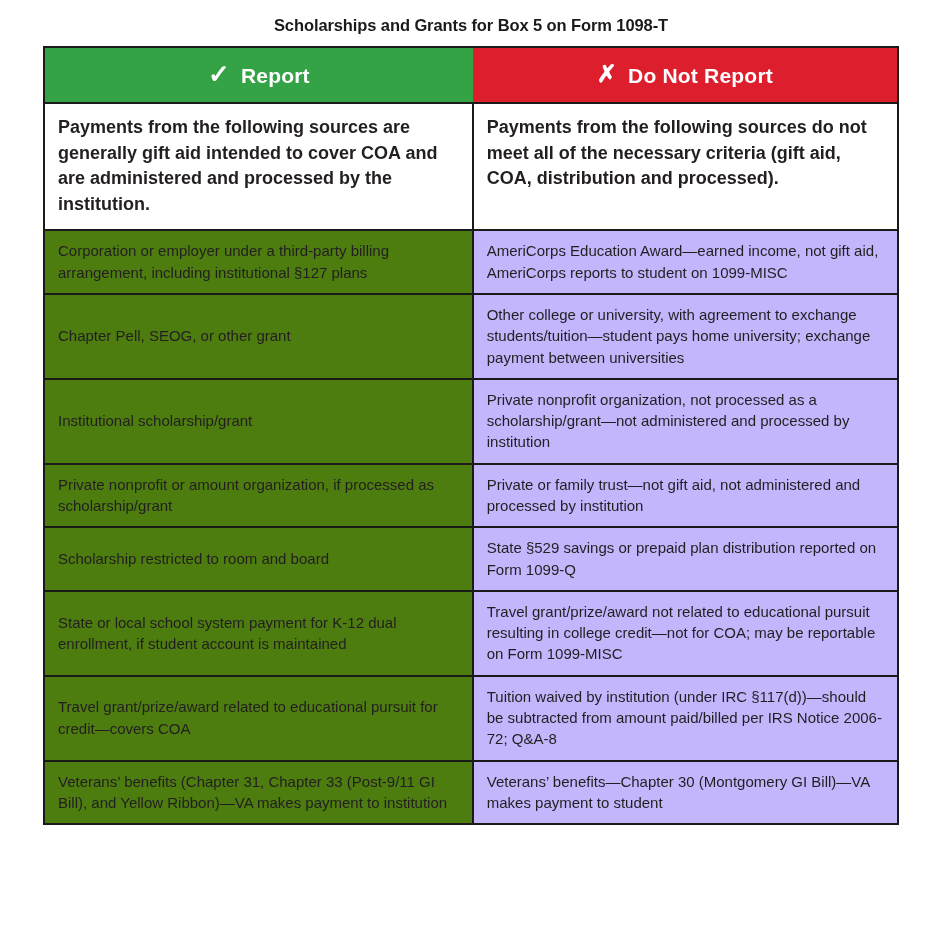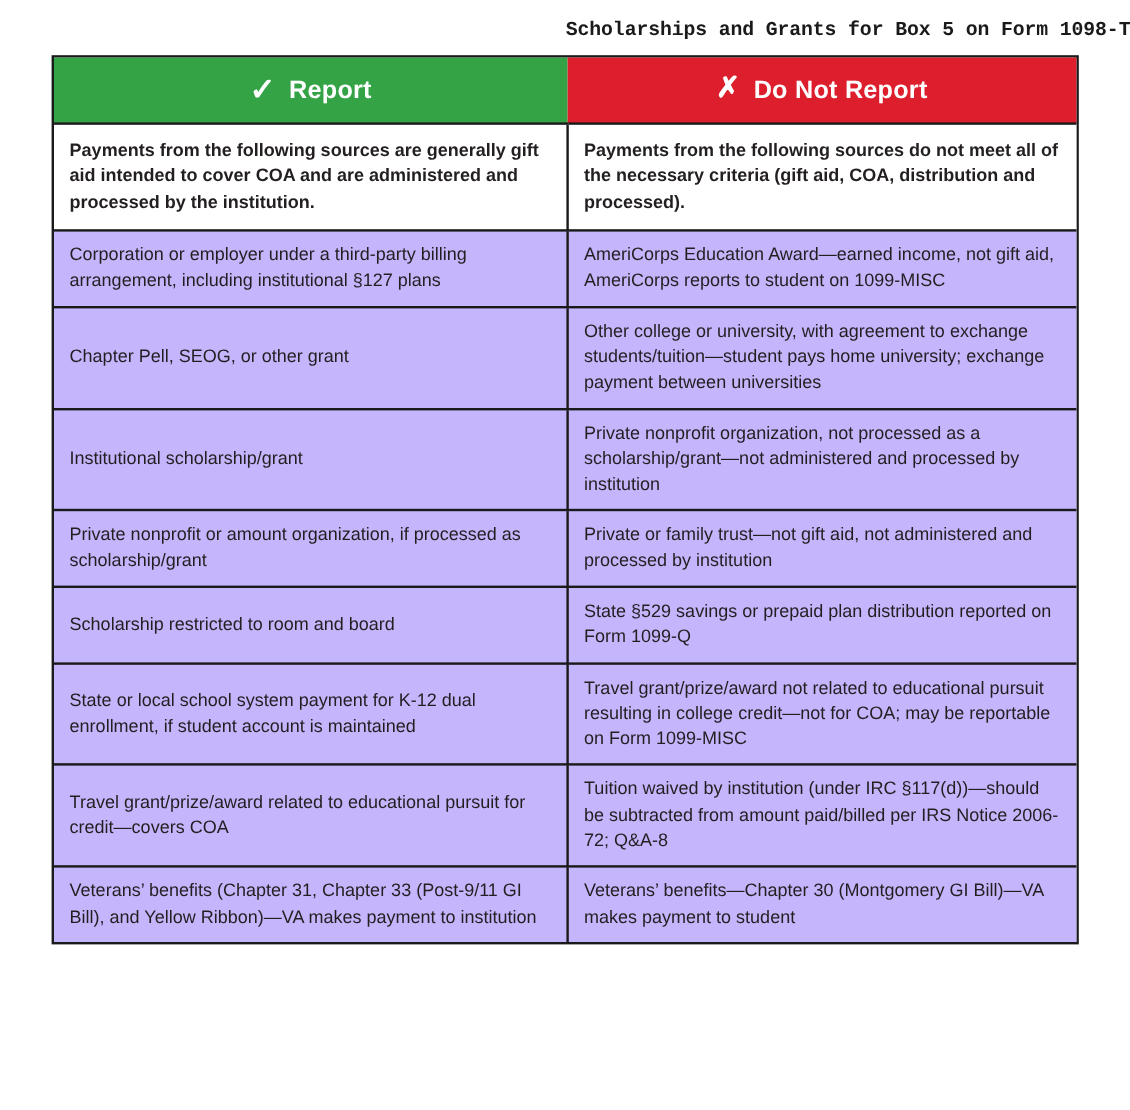--- a/index.html
+++ b/index.html
@@ -17,29 +17,28 @@
 
   .page {
     position: relative;
     width: 942px;
     height: 925px;
     background: #ffffff;
     box-sizing: border-box;
   }
 
   .title {
-    text-align: right;
+    text-align: center;
     font-size: 16.5px;
     font-weight: bold;
     letter-spacing: -0.1px;
     color: #1a1a1a;
     padding-top: 16px;
     padding-bottom: 12px;
     line-height: 1.1;
-    font-family: Liberation Mono, monospace;
   }
 
   .table-wrap {
     margin: 0 43px 0 43px;
     border: 2px solid #1a1a1a;
     box-sizing: border-box;
   }
 
   table.grid {
     width: 100%;
@@ -79,42 +78,42 @@
     line-height: 1;
     color: #ffffff;
   }
   .mark-check { transform: translateY(-1px); }
   .mark-x { transform: translateY(-1px); font-size: 24px; }
 
   
   td.intro {
     background: #ffffff;
     font-weight: bold;
-    font-size: 15px;
+    font-size: 18px;
     line-height: 1.42;
     padding: 11px 13px 12px 13px;
     vertical-align: top;
     border-bottom: 2px solid #1a1a1a;
     border-right: 2px solid #1a1a1a;
   }
   td.intro:last-child { border-right: none; }
 
   
   td.cell {
     font-size: 15px;
     line-height: 1.42;
     padding: 9px 13px 10px 13px;
     vertical-align: middle;
     border-bottom: 2px solid #1a1a1a;
     border-right: 2px solid #1a1a1a;
   }
   td.cell:last-child { border-right: none; }
   tr.body-row:last-child td.cell { border-bottom: none; }
 
-  td.cell.green { background: #c4b5fd; }
+  td.cell.green { background: #4d7c0f; }
   td.cell.pink  { background: #c4b5fd; }
 </style>
 </head>
 <body>
 
 <div class="page">
 
   <div class="title">Scholarships and Grants for Box 5 on Form 1098-T</div>
 
   <div class="table-wrap">

